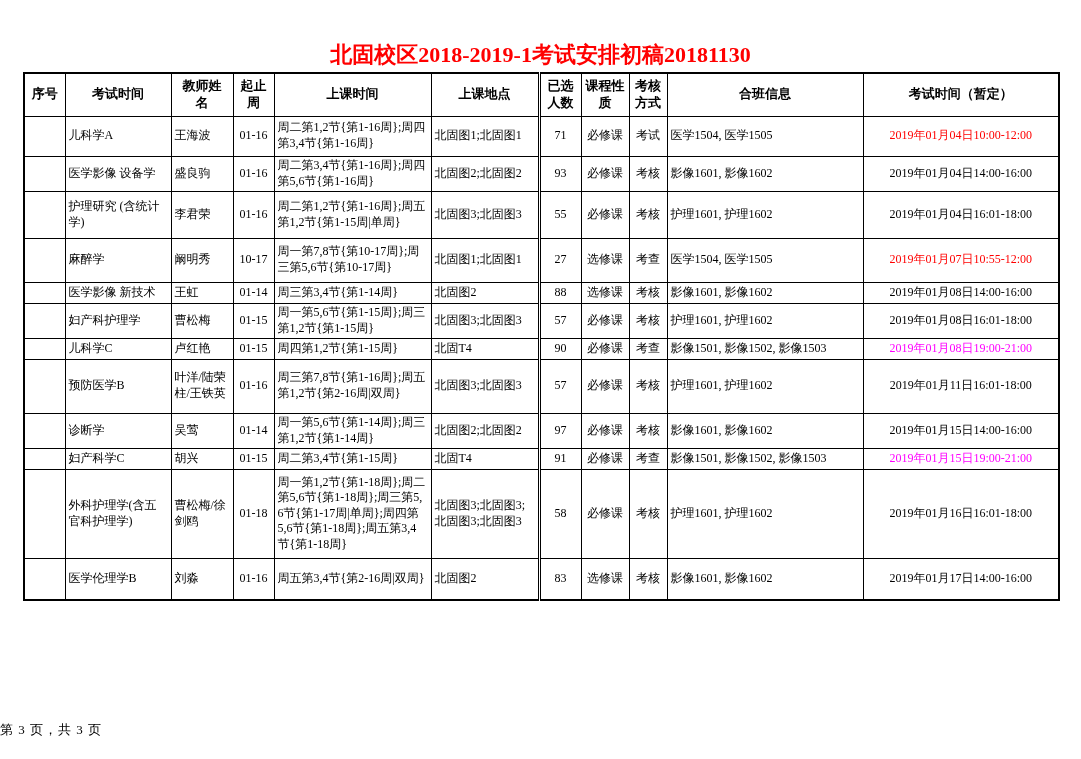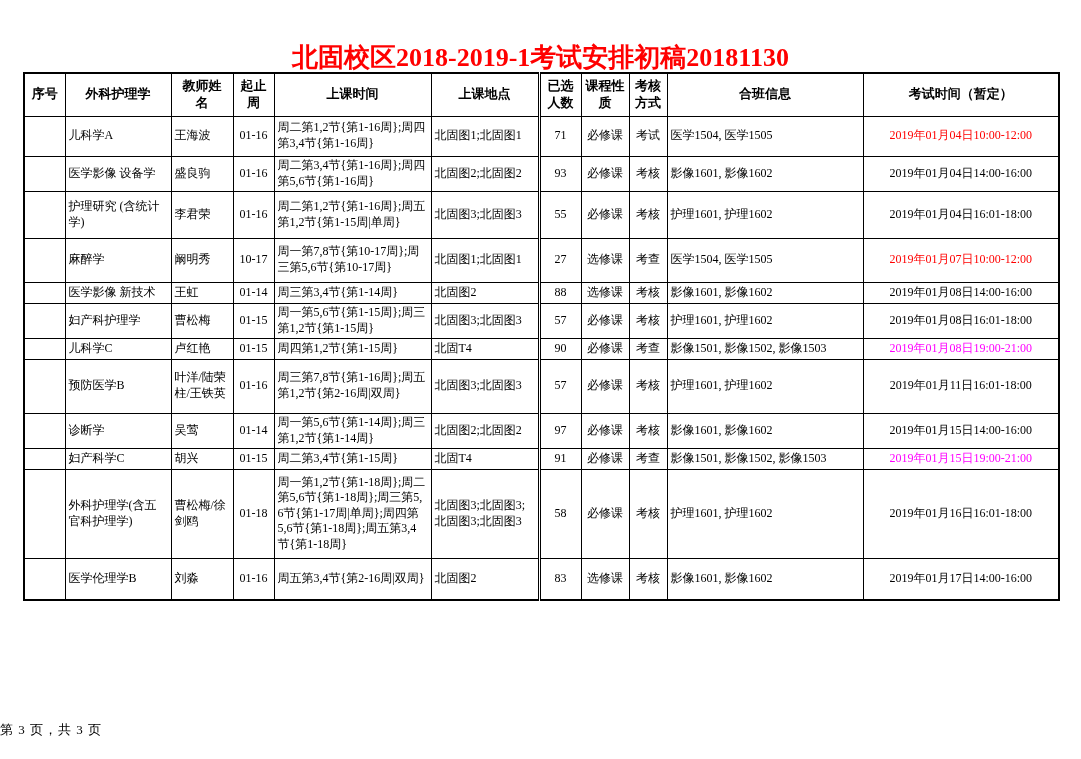--- a/index.html
+++ b/index.html
@@ -2,21 +2,21 @@
 <html><head>
 <meta charset="utf-8">
 <style>
   html,body { margin:0; padding:0; }
   body {
     width:1081px; height:759px; background:#ffffff; position:relative;
     font-family:"Liberation Serif", serif; color:#000;
   }
   .title {
     position:absolute; top:40px; left:0; width:1081px;
-    text-align:center; font-size:26px; font-weight:bold;
+    text-align:center; font-size:22px; font-weight:bold;
   }
   #exam-table {
     position:absolute; left:23px; top:72px; width:1035px;
     border-collapse:collapse; table-layout:fixed;
     border:2px solid #000;
   }
   #exam-table th, #exam-table td {
     border:1px solid #000; padding:1px 3px; overflow:hidden;
     font-size:12px; line-height:1.3; vertical-align:middle;
     word-break:break-all;
@@ -54,21 +54,21 @@
       <col style="width:108px">
     <col style="width:42px">
       <col style="width:48px">
       <col style="width:38px">
     <col style="width:196px">
       <col style="width:196px">
   </colgroup>
   <thead>
     <tr>
       <th>序号</th>
-      <th>外科护理学</th>
+      <th>考试时间</th>
       <th>教师姓
 名</th>
       <th>起止
 周</th>
       <th>上课时间</th>
       <th>上课地点</th>
       <th class="dbl">已选
 人数</th>
       <th>课程性
 质</th>
@@ -122,21 +122,21 @@
         <td class="c-seq"></td>
         <td class="c-course">麻醉学</td>
         <td class="c-teacher">阚明秀</td>
         <td class="c-weeks">10-17</td>
         <td class="c-time">周一第7,8节{第10-17周};周三第5,6节{第10-17周}</td>
         <td class="c-loc">北固图1;北固图1</td>
         <td class="c-enr dbl">27</td>
         <td class="c-nat">选修课</td>
         <td class="c-met">考查</td>
         <td class="c-cls">医学1504, 医学1505</td>
-        <td class="c-exam" style="color: rgb(255, 0, 0);">2019年01月07日10:00-12:00</td>
+        <td class="c-exam" style="color: rgb(255, 0, 0);">2019年01月07日10:55-12:00</td>
       </tr>
       <tr>
         <td class="c-seq"></td>
         <td class="c-course">医学影像 新技术</td>
         <td class="c-teacher">王虹</td>
         <td class="c-weeks">01-14</td>
         <td class="c-time">周三第3,4节{第1-14周}</td>
         <td class="c-loc">北固图2</td>
         <td class="c-enr dbl">88</td>
         <td class="c-nat">选修课</td>

